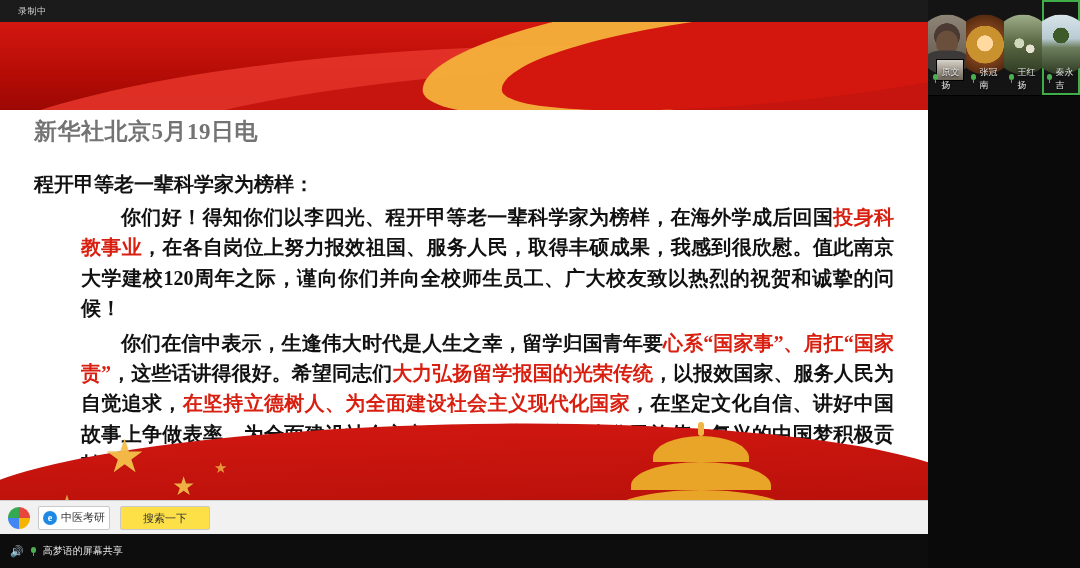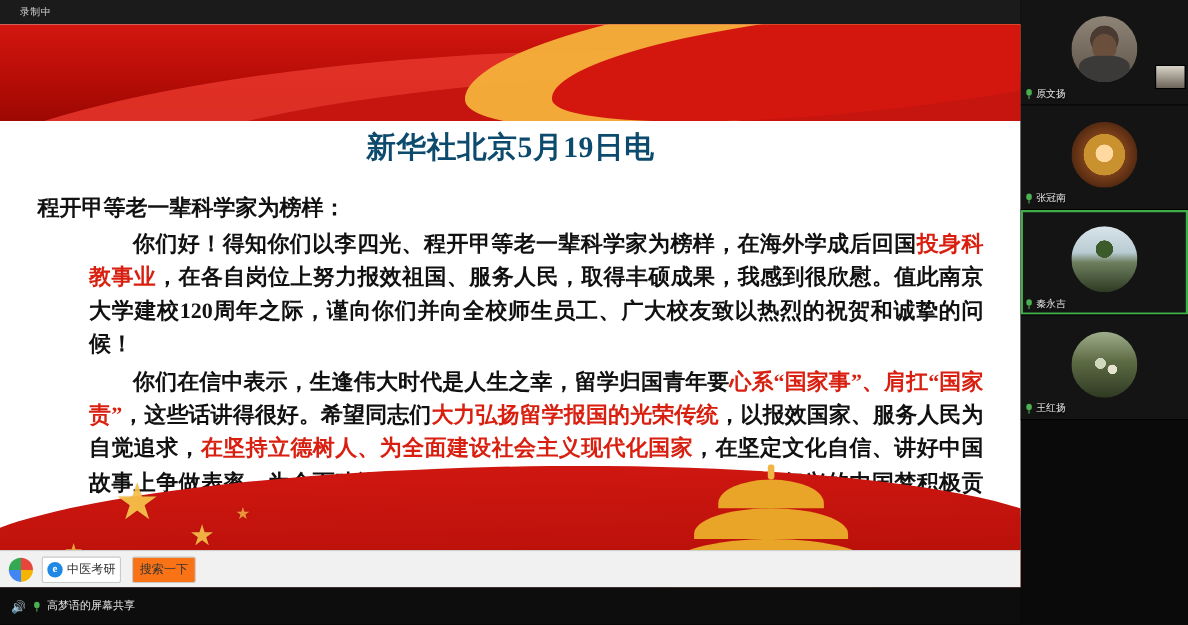--- a/index.html
+++ b/index.html
@@ -169,26 +169,25 @@
   .slide-body {
     position: absolute;
     left: 0; top: 88px;
     width: 928px;
     height: 312px;
     padding: 0 34px;
     box-sizing: border-box;
     color: #111;
   }
   .dateline {
-    font-size: 27px;
+    font-size: 23px;
     font-weight: 700;
-    color: #0c4a6e;
+    color: #737373;
     margin: 6px 0 0 0;
     letter-spacing: .5px;
-    text-align: center;
   }
   .slide-title {
     text-align: center;
     color: #c81d11;
     font-size: 22px;
     font-weight: 700;
     margin-top: 10px;
     letter-spacing: .5px;
   }
   .salutation {
@@ -250,26 +249,26 @@
     background: #1e88e5;
     color: #fff;
     font-size: 10px;
     line-height: 14px;
     text-align: center;
     font-weight: 700;
   }
   .tb-go {
     height: 22px;
     line-height: 22px;
-    background: #f97316;
+    background: #fde047;
     border: 1px solid #c9c9c9;
     border-radius: 2px;
     font-size: 11px;
     color: #333;
-    padding: 0 6px;
+    padding: 0 22px;
     margin-left: 2px;
   }
 
   
   .host-strip {
     position: absolute;
     left: 0; bottom: 0;
     width: 928px;
     height: 34px;
     background: #0d0d0d;
@@ -287,21 +286,20 @@
   }
 
   
   .rail {
     position: absolute;
     right: 0; top: 0;
     width: 152px;
     height: 568px;
     background: #0a0a0a;
     display: flex;
-    flex-direction: column;
   }
   .tile {
     position: relative;
     width: 152px;
     height: 94.5px;
     background: #141414;
     border-bottom: 1px solid #000;
     overflow: hidden;
   }
   .tile.active { box-shadow: inset 0 0 0 2px #3fae49; }
@@ -502,35 +500,35 @@
       <div class="circle">
           <div class="av-art"></div>
         </div>
       <div class="name">
           <span class="mic"></span>
           <span>张冠南</span>
         </div>
     </div>
 
 
+    <div class="tile">
+      <div class="circle">
+          <div class="av-garden"></div>
+        </div>
+      <div class="name">
+          <span class="mic"></span>
+          <span>王红扬</span>
+        </div>
+    </div>
+
     <div class="tile active">
       <div class="circle">
           <div class="av-palm"></div>
         </div>
       <div class="name">
           <span class="mic"></span>
           <span>秦永吉</span>
         </div>
     </div>
 
-    <div class="tile">
-      <div class="circle">
-          <div class="av-garden"></div>
-        </div>
-      <div class="name">
-          <span class="mic"></span>
-          <span>王红扬</span>
-        </div>
-    </div>
-
 
   </div>
 </div>
 
 </body></html>

